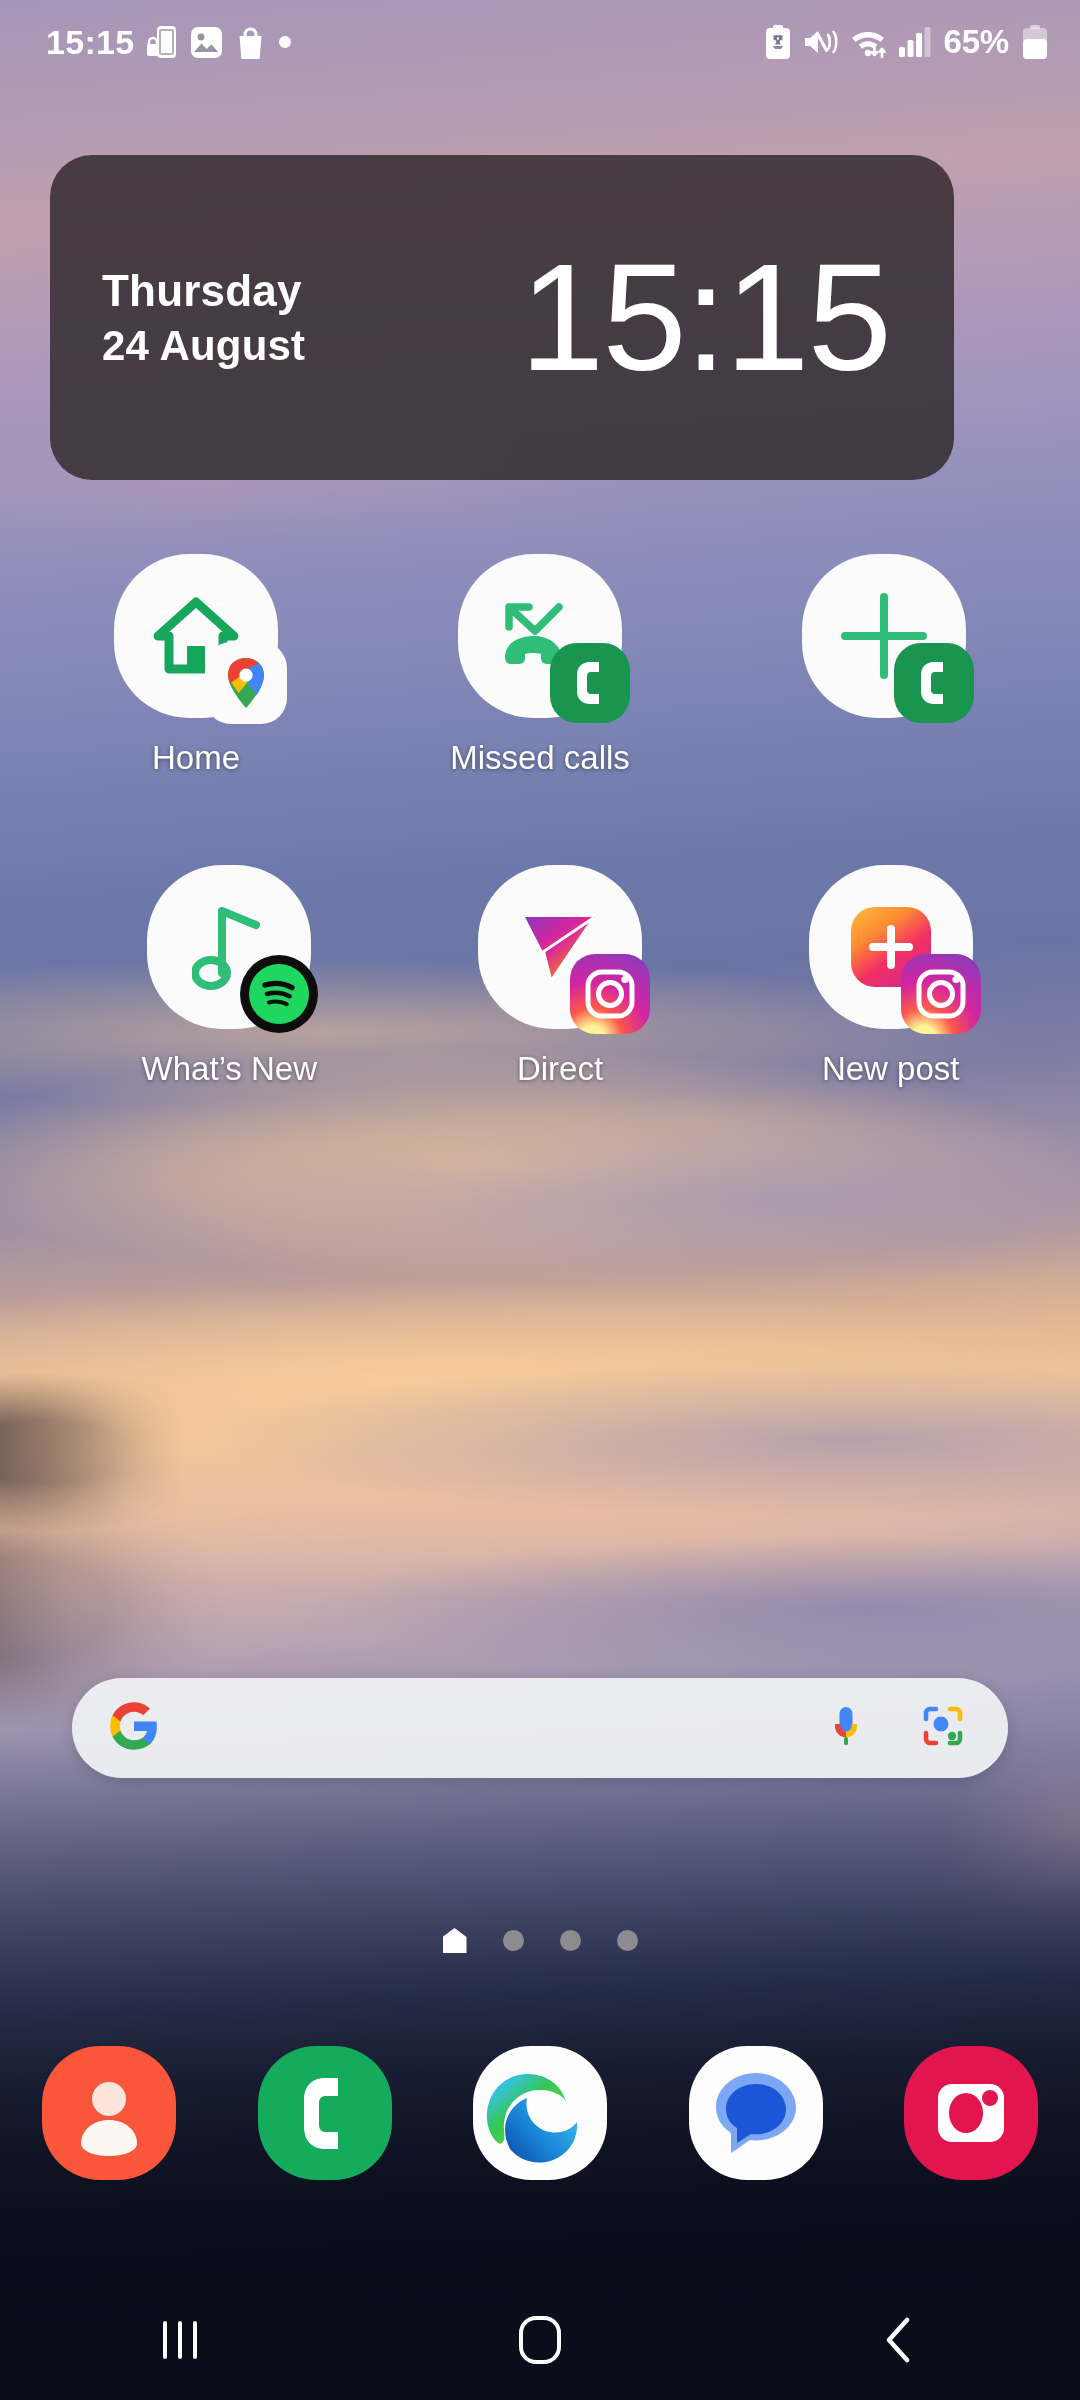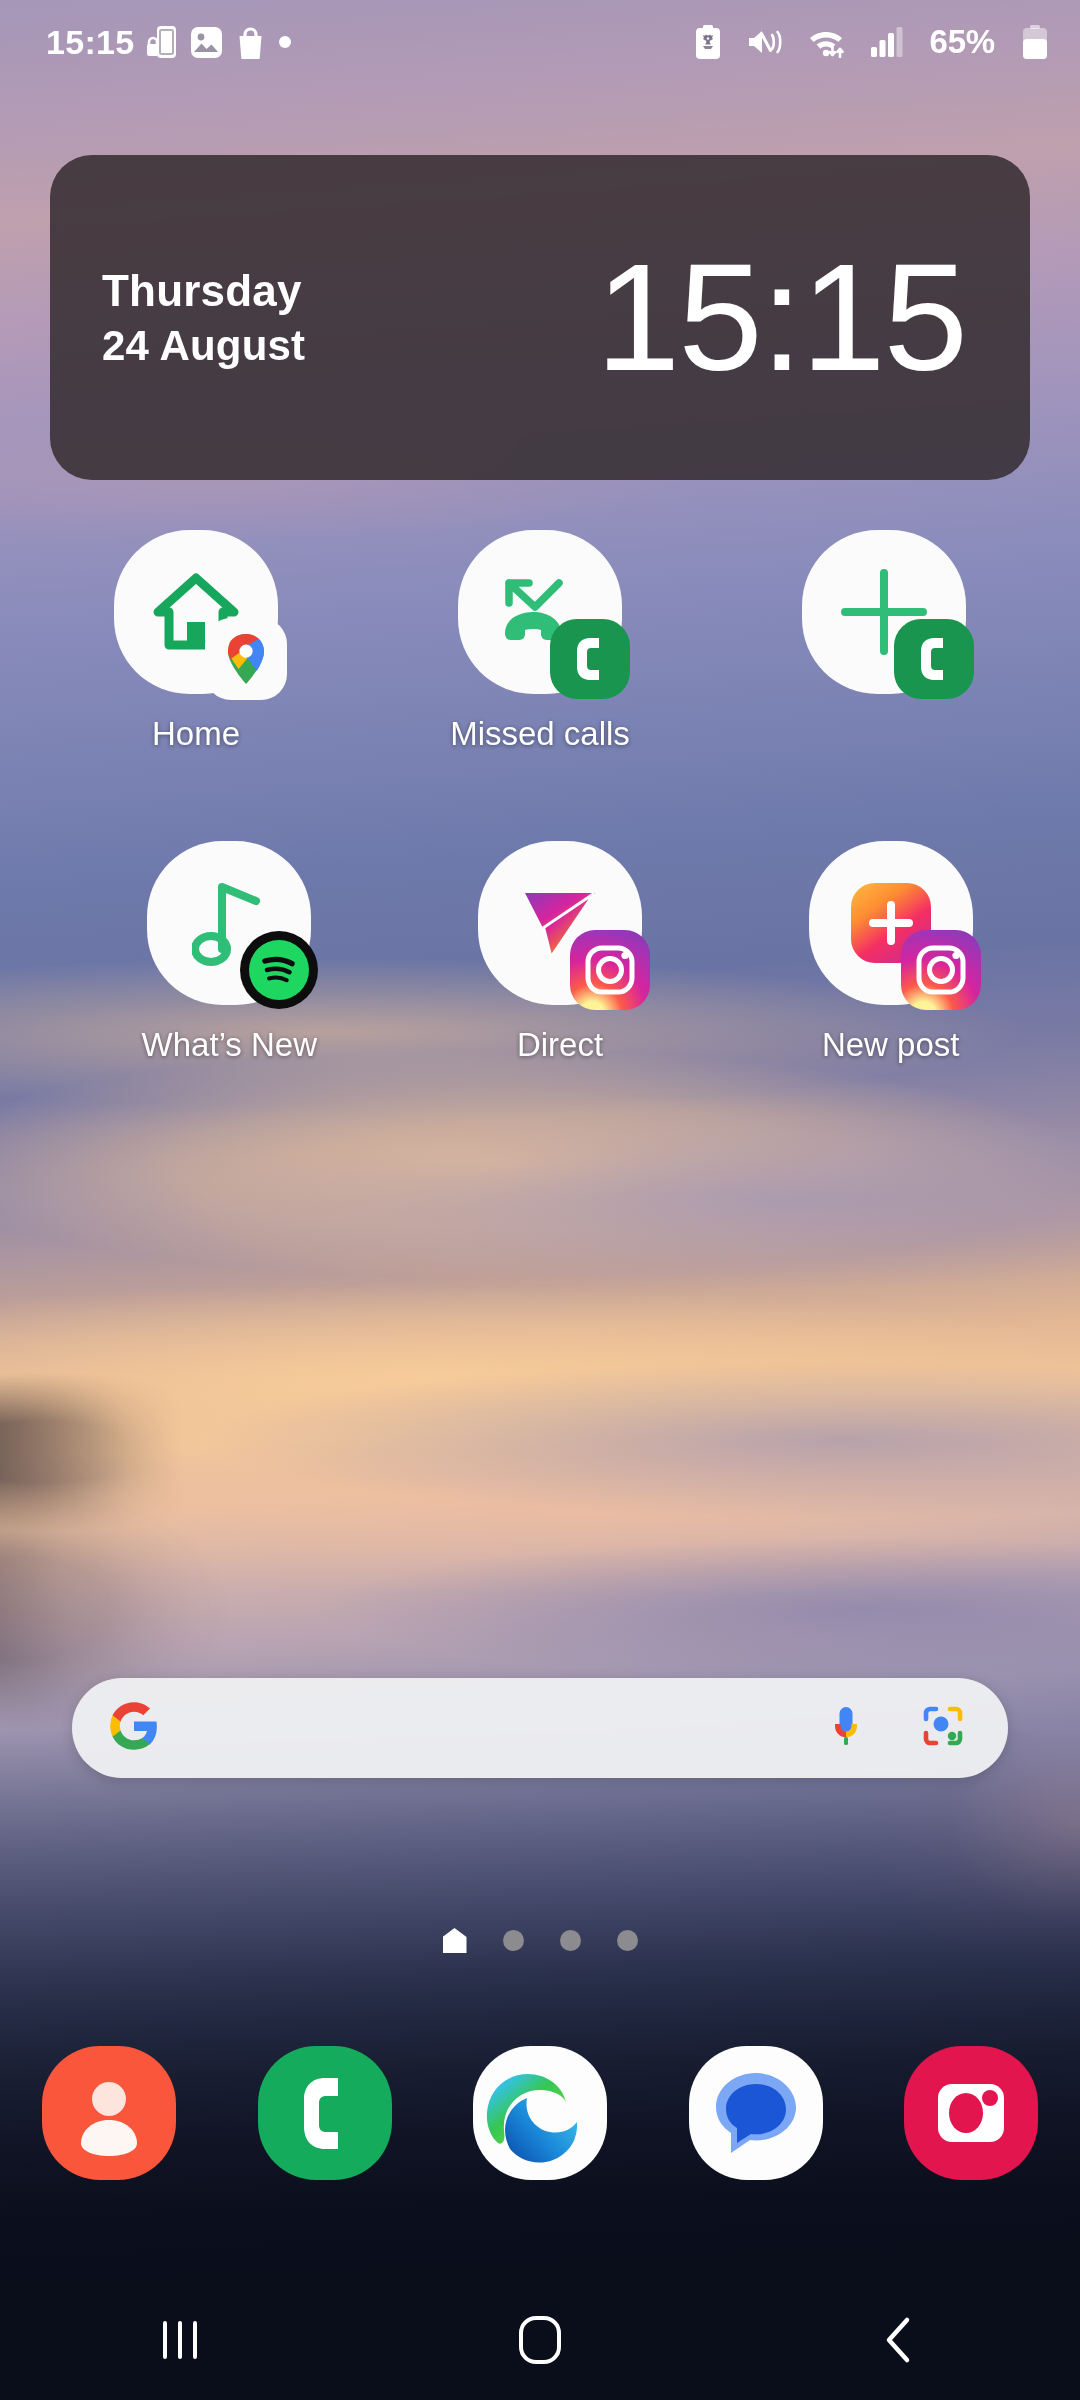--- a/index.html
+++ b/index.html
@@ -75,44 +75,44 @@
     background:linear-gradient(180deg, rgba(10,13,26,0) 72%, rgba(10,13,26,.55) 84%, rgba(10,13,26,.92) 93%, #0a0d1a 100%);
   }
 
   
   #status-bar {
     position:absolute; top:0; left:0; right:0; height:84px; z-index:10;
     display:flex; align-items:center; justify-content:space-between;
     padding:0 30px 0 46px; color:#fff;
   }
   .sb-left { display:flex; align-items:center; gap:13px; }
-  .sb-right { display:flex; align-items:center; gap:25px; }
+  .sb-right { display:flex; align-items:center; gap:11px; }
   .sb-clock { font-size:34px; font-weight:600; letter-spacing:.3px; }
   .sb-pct { font-size:33px; font-weight:600; letter-spacing:-.2px; margin-left:2px; }
   .sb-ico { display:block; }
 
   
   #clock-widget {
-    position:absolute; left:50px; top:155px; width:980px; height:325px;
+    position:absolute; left:50px; top:155px; width:904px; height:325px;
     background:rgba(52,44,48,.86);
     border-radius:42px; z-index:6;
     display:flex; align-items:center; justify-content:space-between;
     padding:0 56px 0 52px;
     backdrop-filter:blur(6px);
   }
   #clock-date { color:#fff; line-height:1.17; }
   #clock-date .dw { font-size:44px; font-weight:700; letter-spacing:.2px; }
   #clock-date .dd { font-size:42px; font-weight:600; letter-spacing:.2px; margin-top:4px; }
   #clock-time {
     color:#fff; font-size:152px; font-weight:400;
     letter-spacing:-2px; line-height:.92; margin-right:8px;
   }
 
   
-  #app-grid { position:absolute; left:0; right:0; top:530px; z-index:6; }
+  #app-grid { position:absolute; left:0; right:0; top:554px; z-index:6; }
   .grid-row { display:flex; padding:0 24px; }
   .grid-row:nth-child(2) { margin-top:86px;margin-left:40px; }
   .app-cell {
     flex:1 1 0; display:flex; flex-direction:column; align-items:center;
   }
   .icon-wrap { position:relative; width:164px; height:164px; }
   .sq-white {
     position:absolute; inset:0; background:#fbfbfb;
     border-radius:45px/45px; 
     border-radius:46%;

